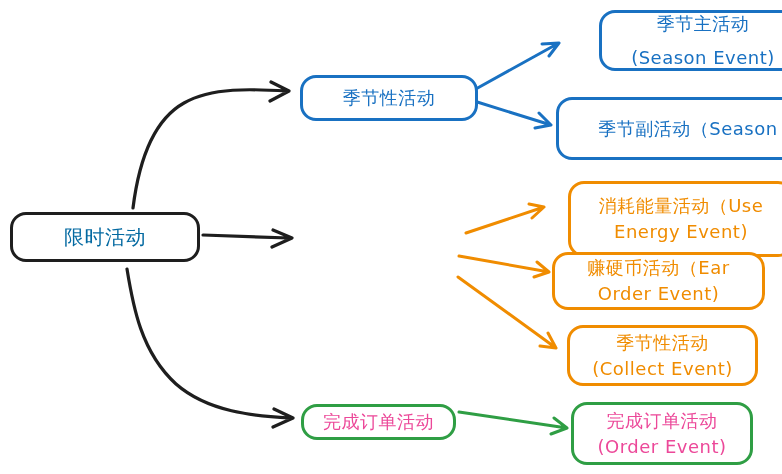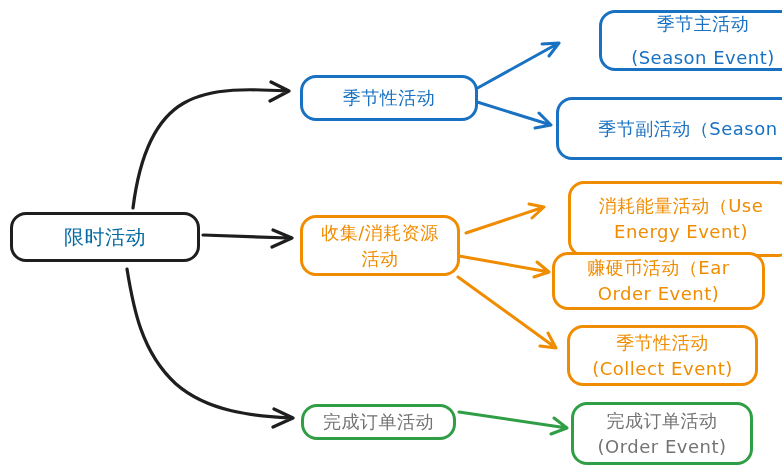--- a/index.html
+++ b/index.html
@@ -23,21 +23,21 @@
     border:3px solid #1e1e1e;
     border-radius:16px;
     font-size:18px;
     line-height:26px;
     white-space:nowrap;
     letter-spacing:0.5px;
   }
   .node.black{border-color:#1e1e1e;color:#0369a1;}
   .node.blue{border-color:#1971c2;color:#1971c2;}
   .node.orange{border-color:#f08c00;color:#f08c00;}
-  .node.green{border-color:#2f9e44;color:#737373;}
+  .node.green{border-color:#2f9e44;color:#ec4899;}
   .node-root{left:10px;top:212px;width:190px;height:50px;font-size:20px;}
   .node-seasonal{left:300px;top:75px;width:178px;height:46px;}
   .node-season-main{left:599px;top:10px;width:208px;height:61px;gap:8px;}
   .node-season-support{left:556px;top:97px;width:264px;height:63px;}
   .node-collect-consume{left:300px;top:215px;width:160px;height:61px;}
   .node-use-energy{left:568px;top:181px;width:226px;height:76px;}
   .node-earn-coin{left:552px;top:252px;width:213px;height:58px;justify-content:center;}
   .node-collect-items{left:567px;top:325px;width:191px;height:61px;}
   .node-order{left:301px;top:404px;width:155px;height:36px;}
   .node-order-event{left:571px;top:402px;width:182px;height:63px;}
@@ -74,24 +74,20 @@
 
   <div class="node blue node-season-main">
     <div>季节主活动</div>
     <div>(Season Event)</div>
   </div>
 
   <div class="node blue node-season-support">
     <div>季节副活动（Season</div>
   </div>
 
-  <div class="node orange node-collect-consume">
-    <div>收集/消耗资源</div>
-    <div>活动</div>
-  </div>
 
   <div class="node orange node-use-energy">
     <div>消耗能量活动（Use</div>
     <div>Energy Event)</div>
   </div>
 
   <div class="node orange node-earn-coin">
     <div>赚硬币活动（Ear</div>
     <div>Order Event)</div>
   </div>

